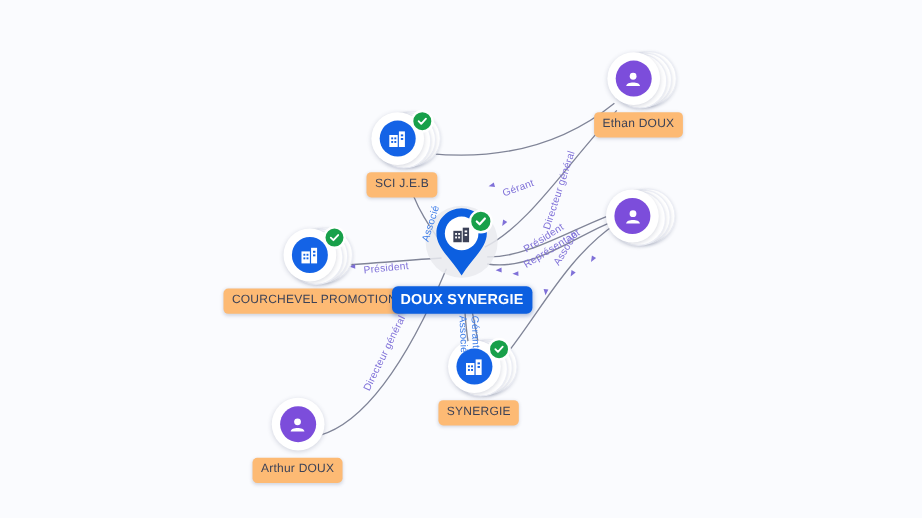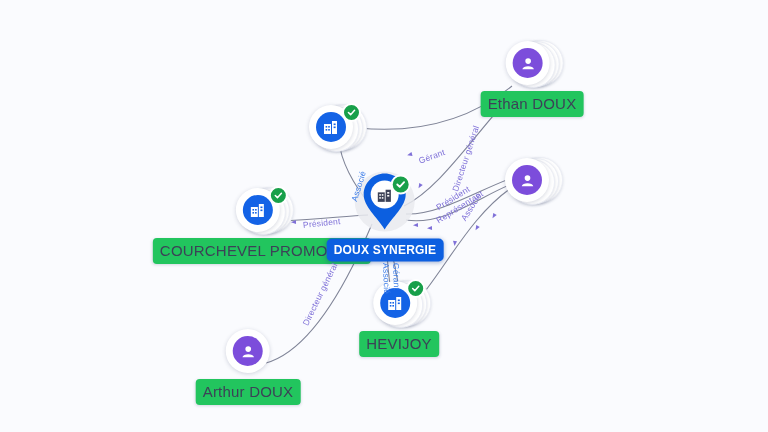--- a/index.html
+++ b/index.html
@@ -117,23 +117,23 @@
     width: 16px; height: 16px;
     border-radius: 50%;
     background: #18a04a;
     border: 2px solid #ffffff;
     display: flex; align-items: center; justify-content: center;
   }
 
   
   .label {
     margin-top: 2px;
-    background: #22c55e;
+    background: #fdba74;
     color: #3c4257;
-    font-size: 15px;
+    font-size: 10px;
     line-height: 1;
     letter-spacing: .2px;
     padding: 5px 7px 6px 7px;
     border-radius: 4px;
     box-shadow: 0 1px 3px rgba(40,50,90,0.18);
     white-space: nowrap;
   }
   .label.selected {
     background: #0c5fe0;
     color: #ffffff;
@@ -219,20 +219,21 @@
               <rect x="11.6" y="8.5" width="2" height="1.6" fill="#1463e6"></rect>
             </svg>
           </div>
         </div>
         <div class="check">
           <svg width="9" height="9" viewBox="0 0 10 10">
             <path d="M1.6 5 L4 7.4 L8.4 2.6" fill="none" stroke="#ffffff" stroke-width="1.7" stroke-linecap="round" stroke-linejoin="round"></path>
           </svg>
         </div>
       </div>
+      <div class="label">SCI J.E.B</div>
     </div>
 
     <div class="node" style="left:262px; top:224px;">
       <div class="node-art">
         <div class="stack s1"></div>
         <div class="stack s2"></div>
         <div class="stack s3"></div>
         <div class="disc">
           <div class="inner company">
             <svg width="18" height="18" viewBox="0 0 18 18">
@@ -274,21 +275,21 @@
               <rect x="11.6" y="8.5" width="2" height="1.6" fill="#1463e6"></rect>
             </svg>
           </div>
         </div>
         <div class="check">
           <svg width="9" height="9" viewBox="0 0 10 10">
             <path d="M1.6 5 L4 7.4 L8.4 2.6" fill="none" stroke="#ffffff" stroke-width="1.7" stroke-linecap="round" stroke-linejoin="round"></path>
           </svg>
         </div>
       </div>
-      <div class="label">HEVIJOY</div>
+      <div class="label">SYNERGIE</div>
     </div>
 
     <div class="node" style="left:532px; top:77px;">
       <div class="node-art">
         <div class="stack s1"></div>
         <div class="stack s2"></div>
         <div class="stack s3"></div>
         <div class="disc">
           <div class="inner person">
             <svg width="17" height="17" viewBox="0 0 18 18">

